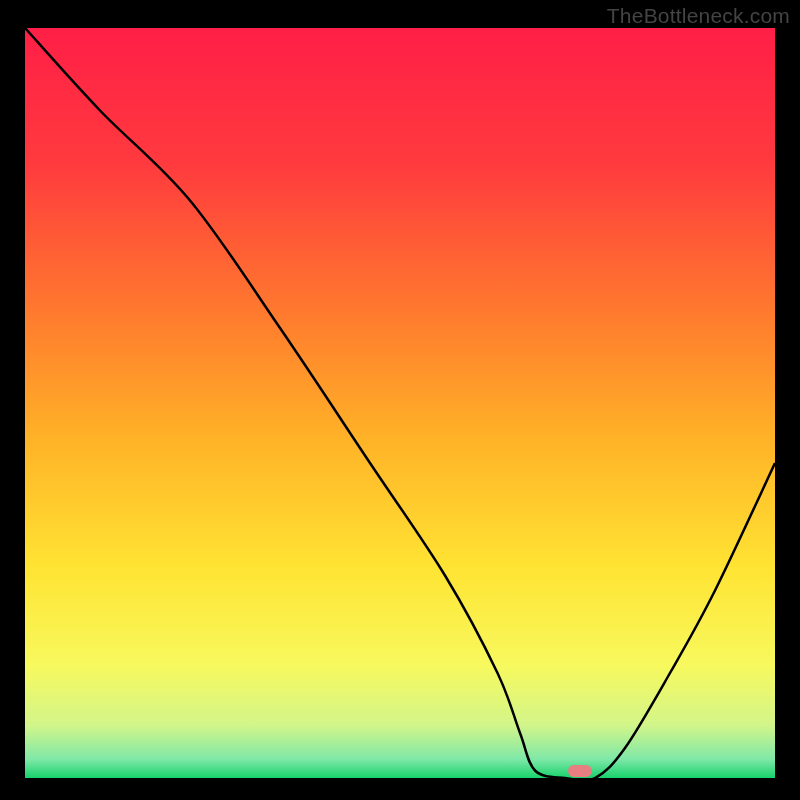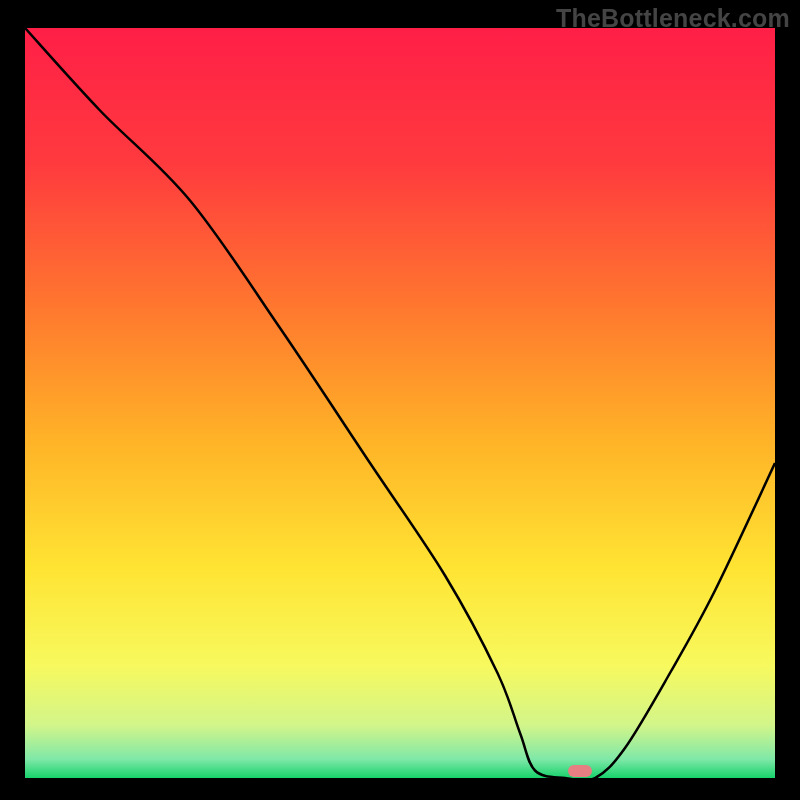--- a/index.html
+++ b/index.html
@@ -14,22 +14,22 @@
     position: relative;
     width: 800px;
     height: 800px;
     background: #000;
   }
   .watermark {
     position: absolute;
     top: 4px;
     right: 10px;
     color: #444;
-    font-size: 25px;
-    font-weight: 700;
+    font-size: 21px;
+    font-weight: 400;
     letter-spacing: 0.2px;
     z-index: 10;
   }
   .plot-area {
     position: absolute;
     left: 25px;
     top: 28px;
     width: 750px;
     height: 750px;
   }

